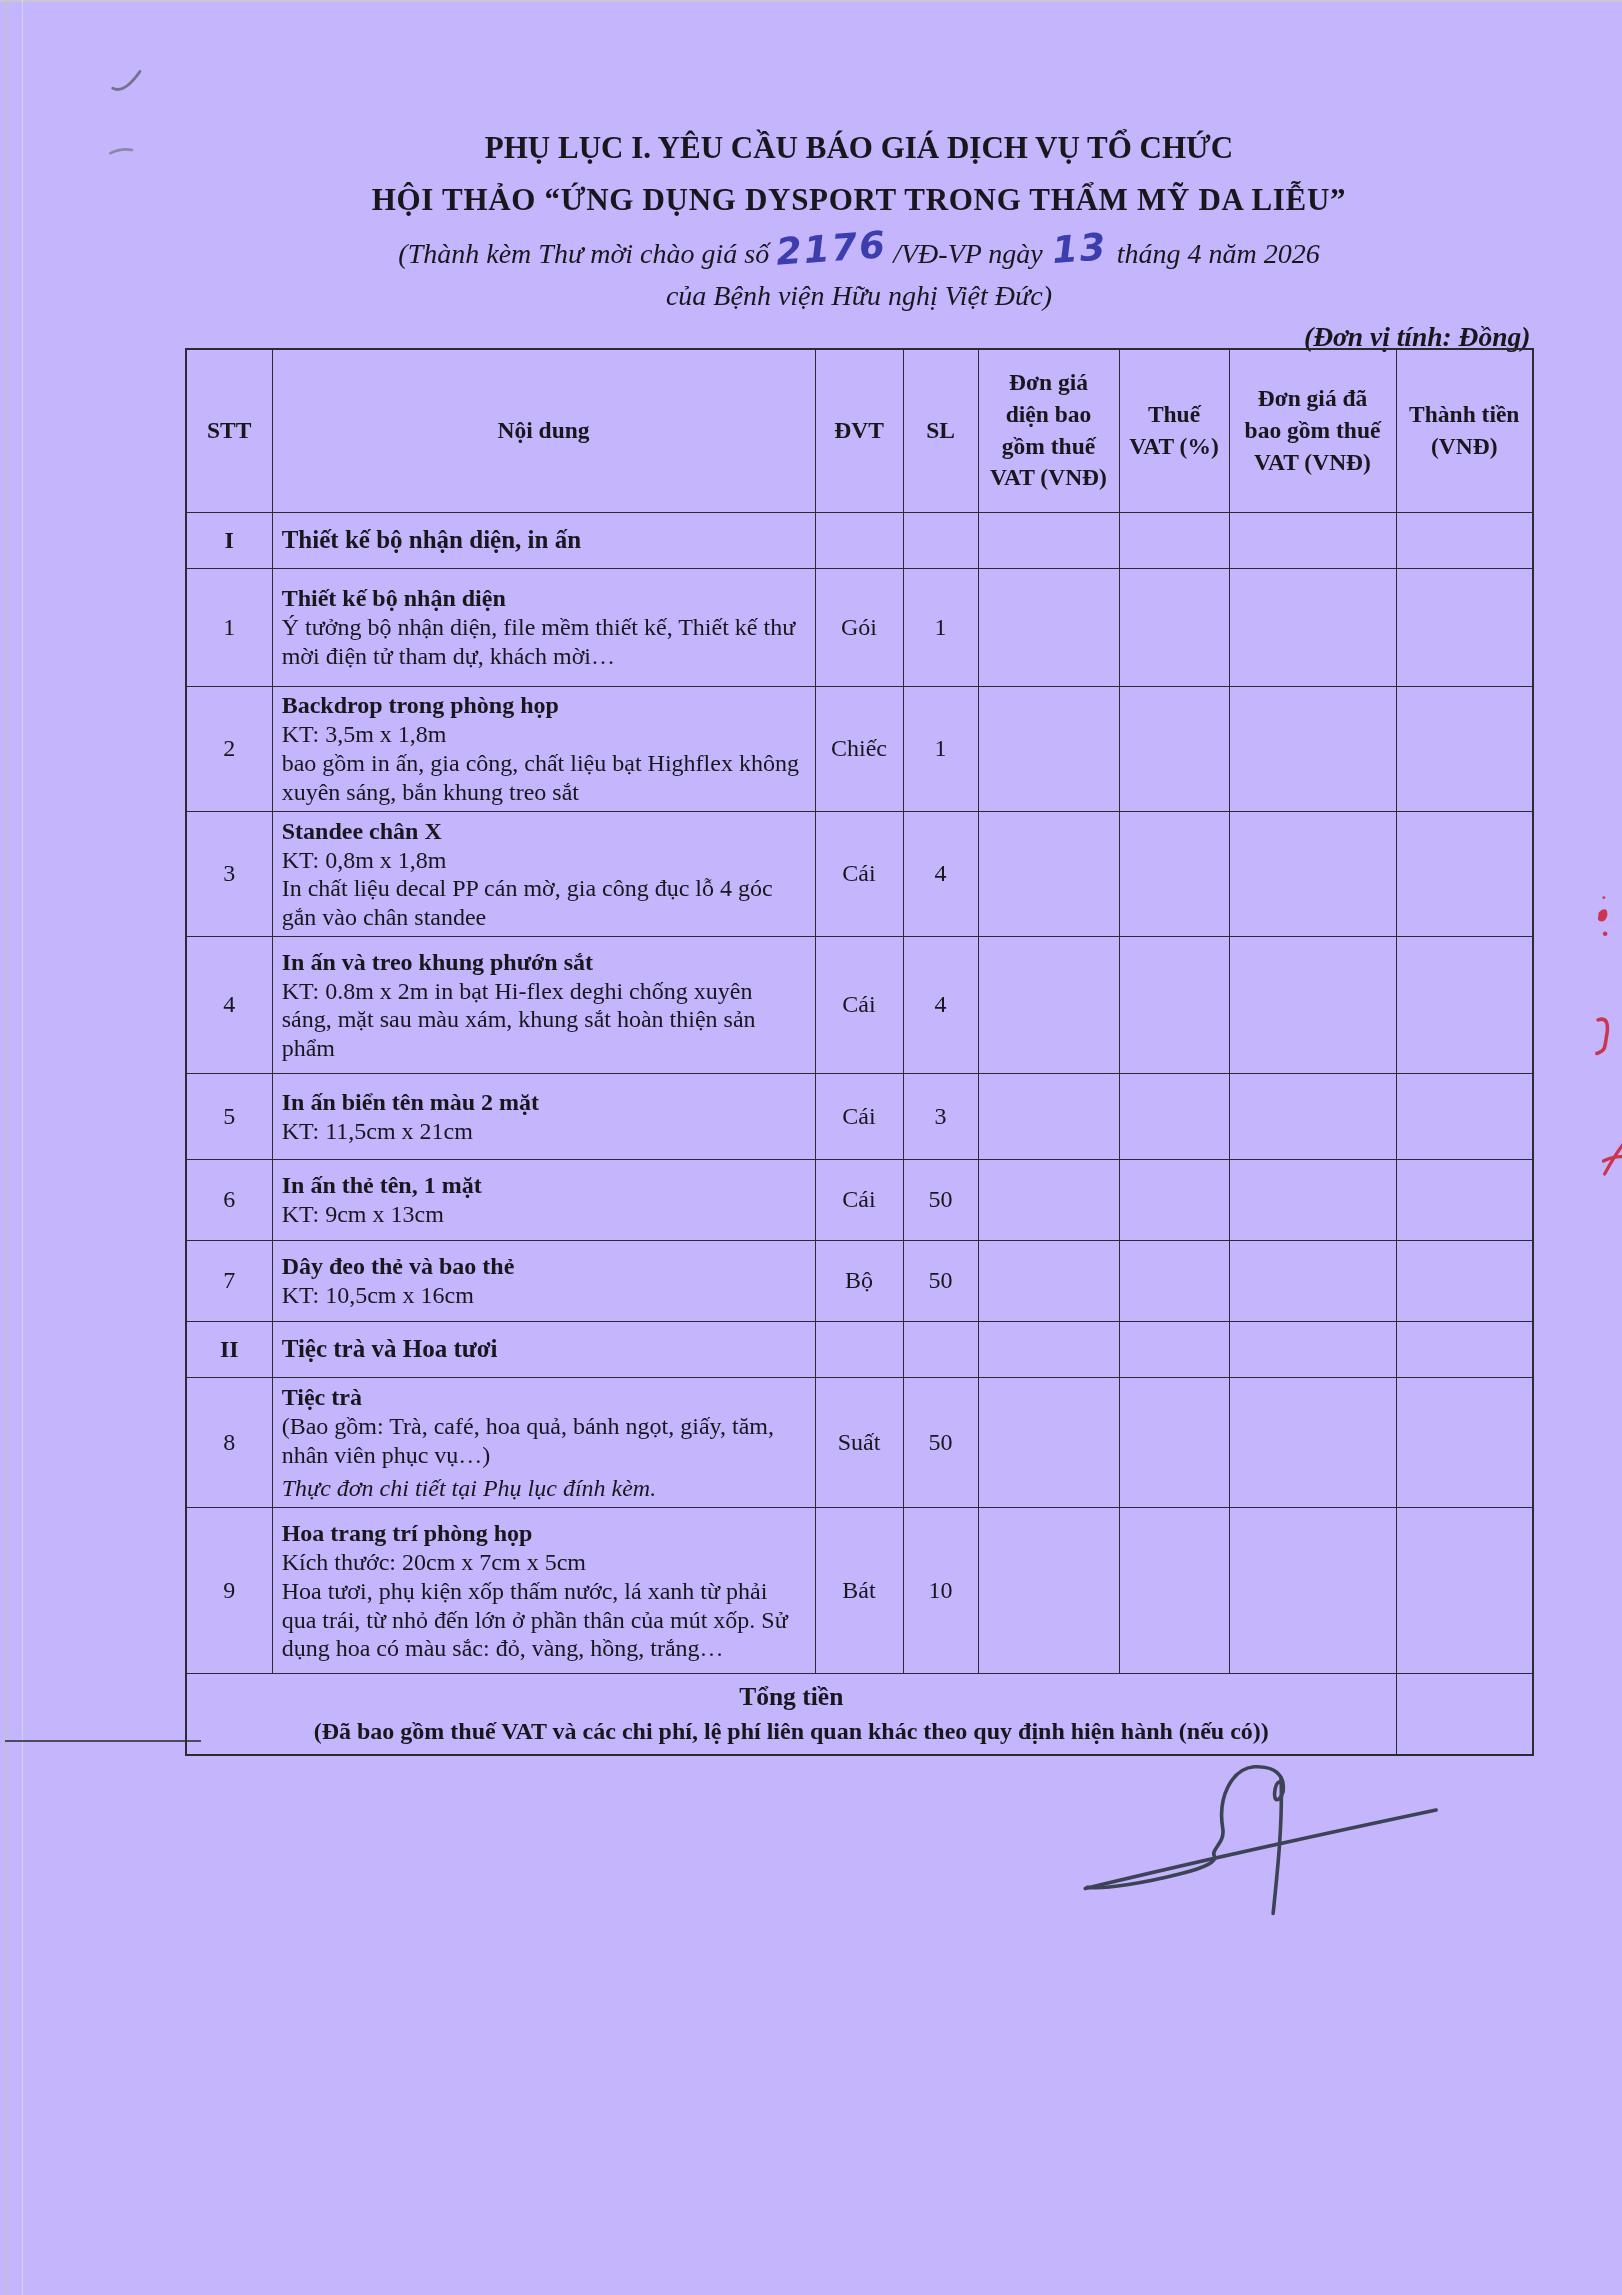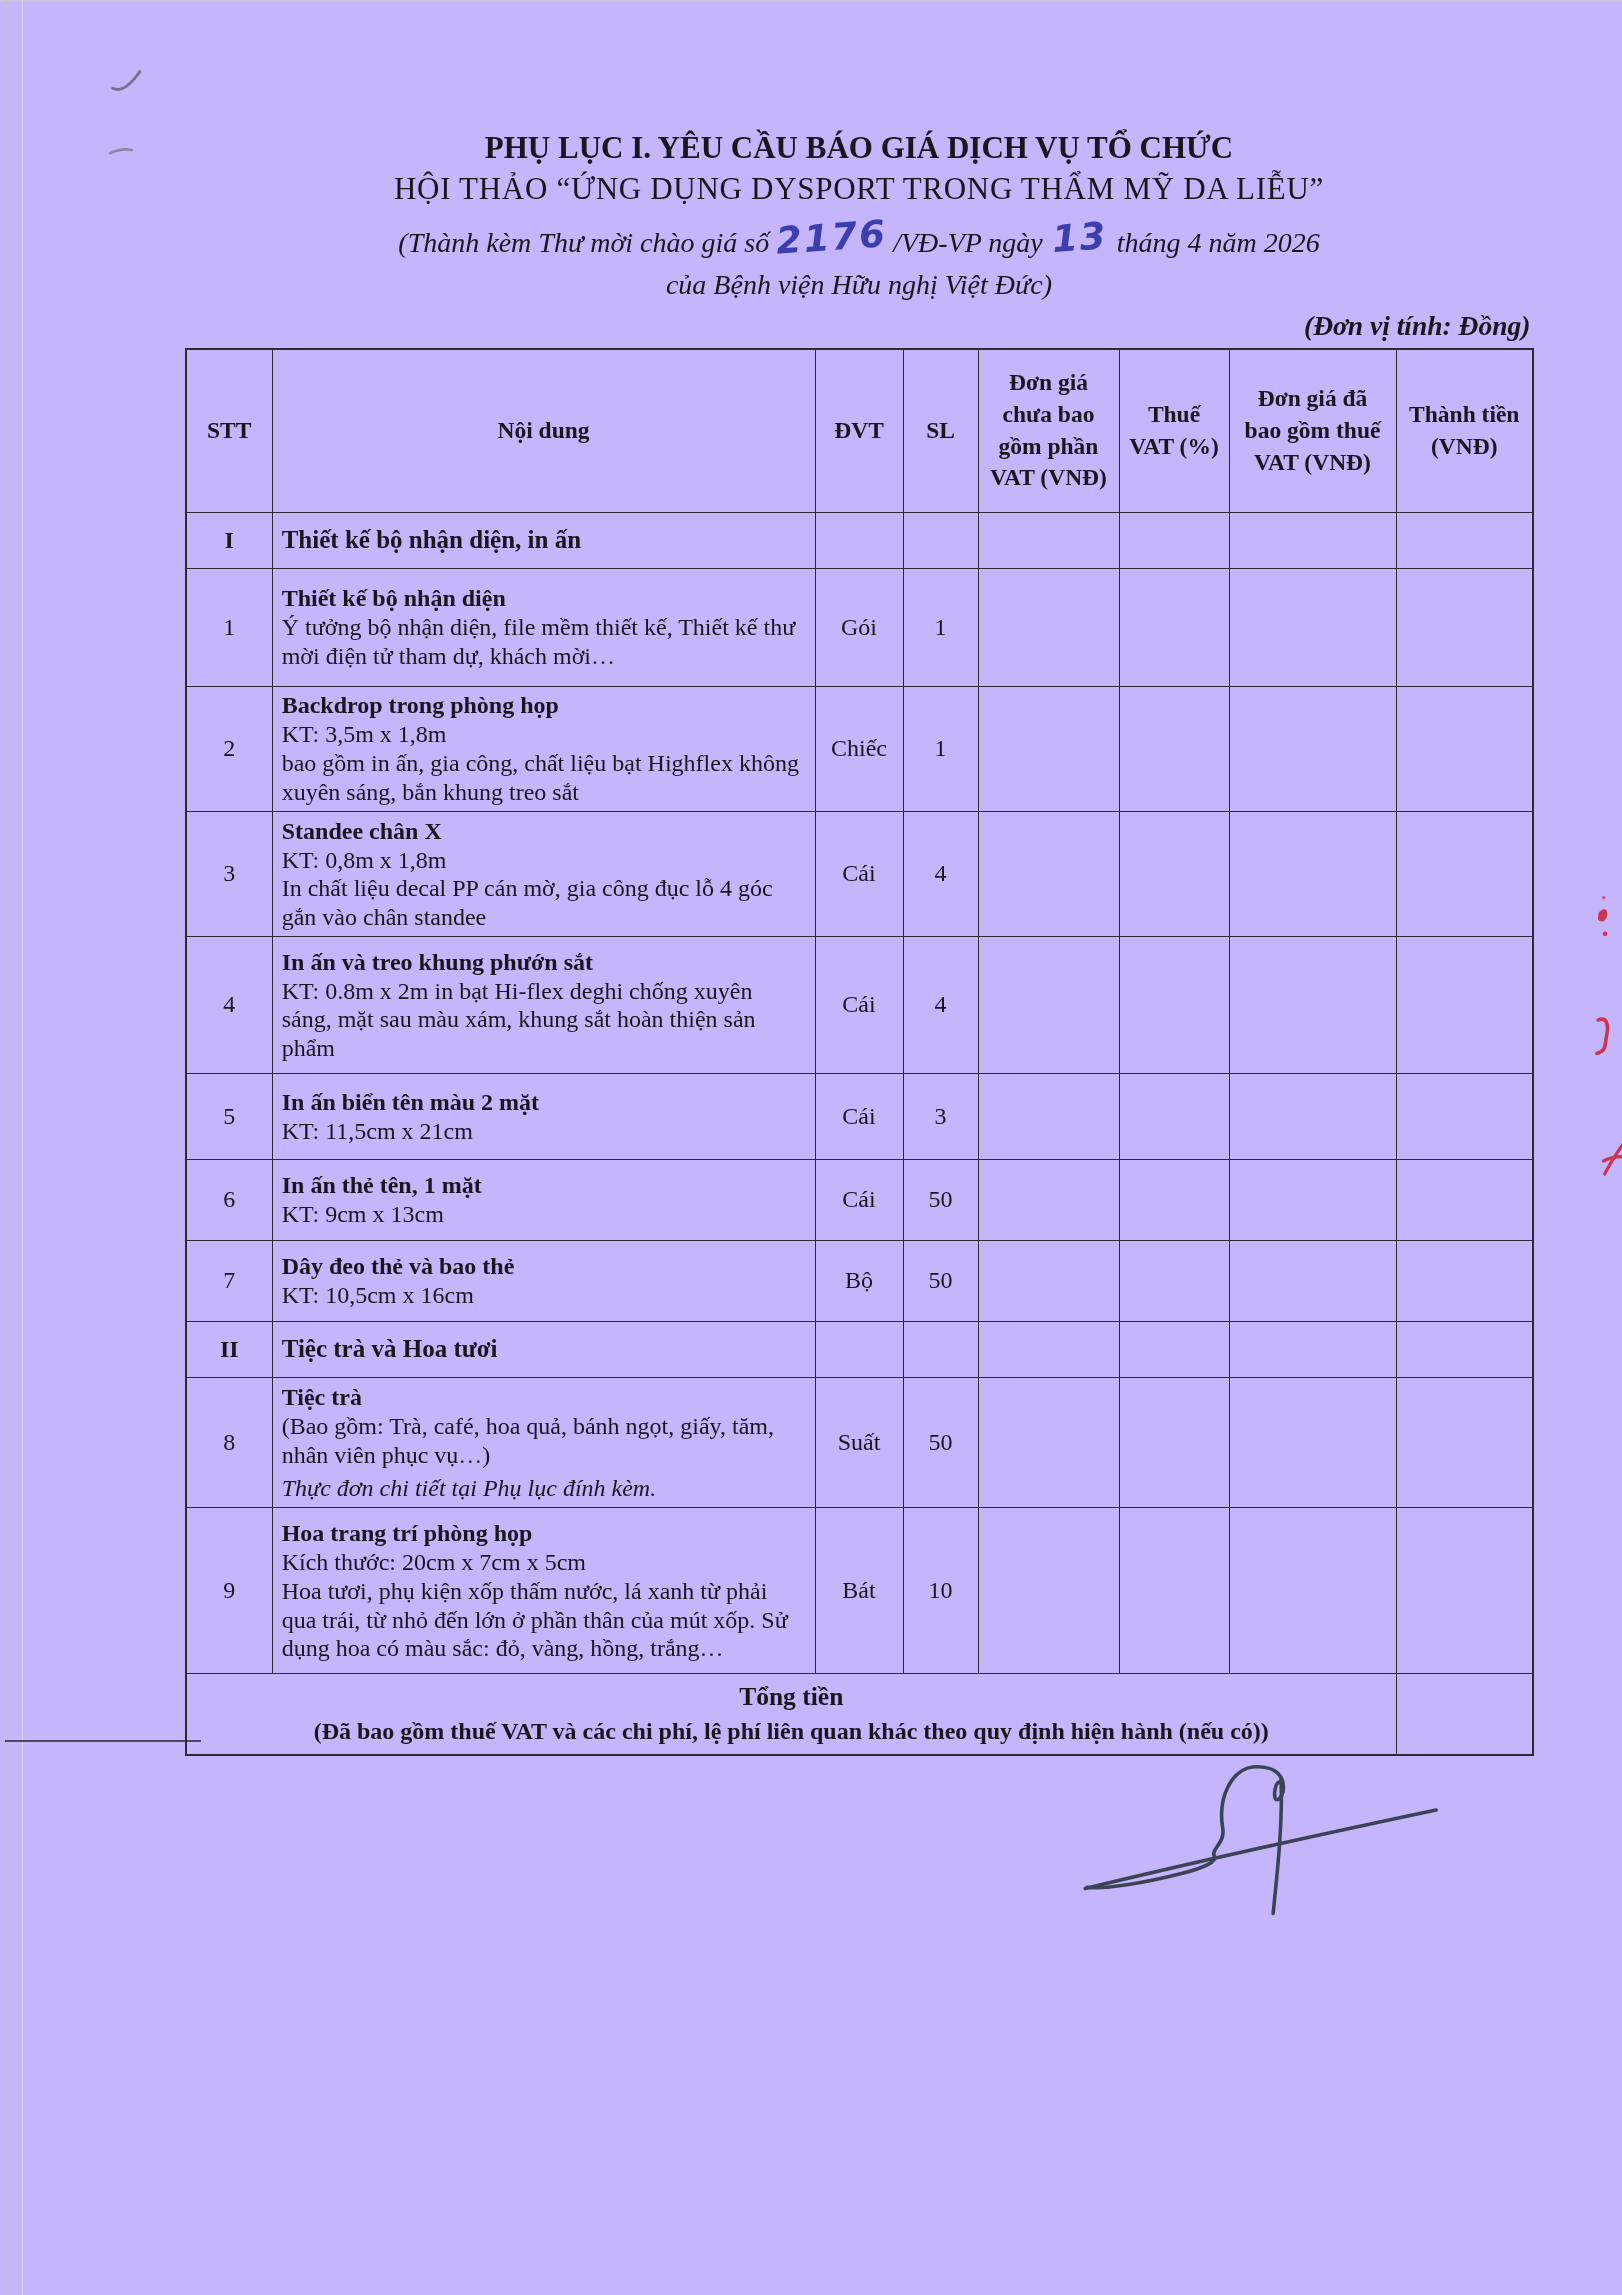--- a/index.html
+++ b/index.html
@@ -13,21 +13,21 @@
   }
   
   .scan-line-left{position:absolute;left:4.6px;top:0;width:2px;height:100%;background:#c3c3c8;opacity:.75;}
   .scan-line-left2{position:absolute;left:21.6px;top:0;width:1.3px;height:100%;background:#e2e2e6;opacity:.6;}
   .scan-line-top{position:absolute;left:0;top:0;width:100%;height:2px;background:#cacace;opacity:.8;}
   .scan-line-under-table{position:absolute;left:5.2px;top:1740px;width:196px;height:2px;background:#3a3a40;opacity:.85;}
 
   .penmark{position:absolute;}
   .title-block{position:absolute;left:185px;top:129px;width:1348px;text-align:center;}
   .t1{font-weight:bold;font-size:31px;line-height:1.22;}
-  .t2{font-weight:normal;font-size:31px;letter-spacing:0.7px;line-height:1.22;margin-top:3px;}
+  .t2{font-weight:bold;font-size:31px;letter-spacing:0.7px;line-height:1.22;margin-top:14px;}
   .t3{font-style:italic;font-size:28px;margin-top:10.5px;line-height:1.2;}
   .t4{font-style:italic;font-size:28px;margin-top:5.2px;line-height:1.2;}
   .unit-note{font-style:italic;font-weight:600;font-size:27.5px;text-align:right;margin-top:9.2px;padding-right:2.6px;}
   .hand-num{
     display:inline-block;color:#3c3eae;
     font-family:"DejaVu Sans",sans-serif;font-style:italic;font-weight:700;
     font-size:37px;letter-spacing:2px;transform:rotate(-4deg);
     position:relative;top:-2px;margin:0 6.5px;
   }
   .hand-num.day{margin:0 9.2px;}
@@ -99,21 +99,21 @@
         <col style="width:110px">
         <col style="width:167px">
         <col style="width:137px">
     </colgroup>
     <tbody>
         <tr style="height:163px">
       <th class="hdr">STT</th>
       <th class="hdr">Nội dung</th>
       <th class="hdr">ĐVT</th>
       <th class="hdr">SL</th>
-      <th class="hdr">Đơn giá chưa bao gồm phần VAT (VNĐ)</th>
+      <th class="hdr">Đơn giá diện bao gồm thuế VAT (VNĐ)</th>
       <th class="hdr">Thuế VAT (%)</th>
       <th class="hdr">Đơn giá đã bao gồm thuế VAT (VNĐ)</th>
       <th class="hdr">Thành tiền (VNĐ)</th>
     </tr>
 
     <tr style="height:56px">
       <td class="sec-no">I</td>
       <td class="sec-title">Thiết kế bộ nhận diện, in ấn</td>
       <td></td>
           <td></td>

